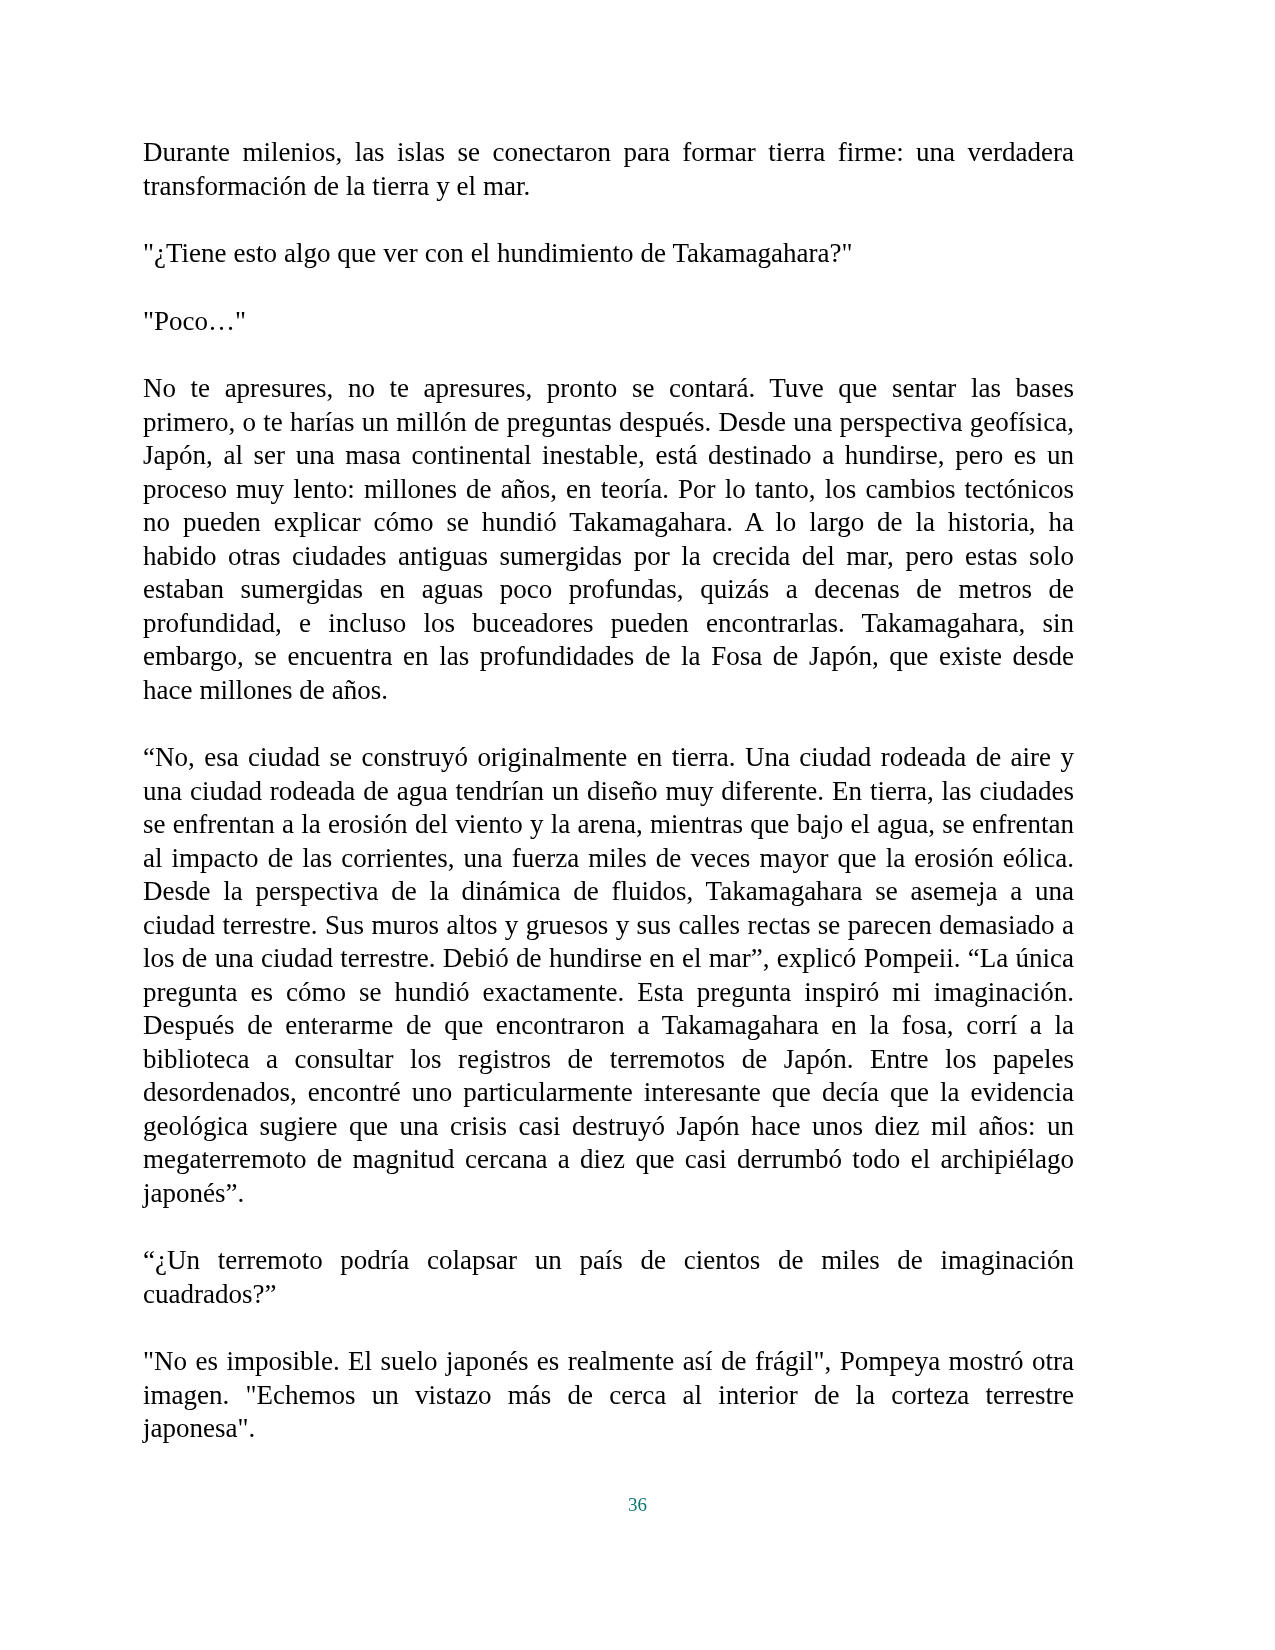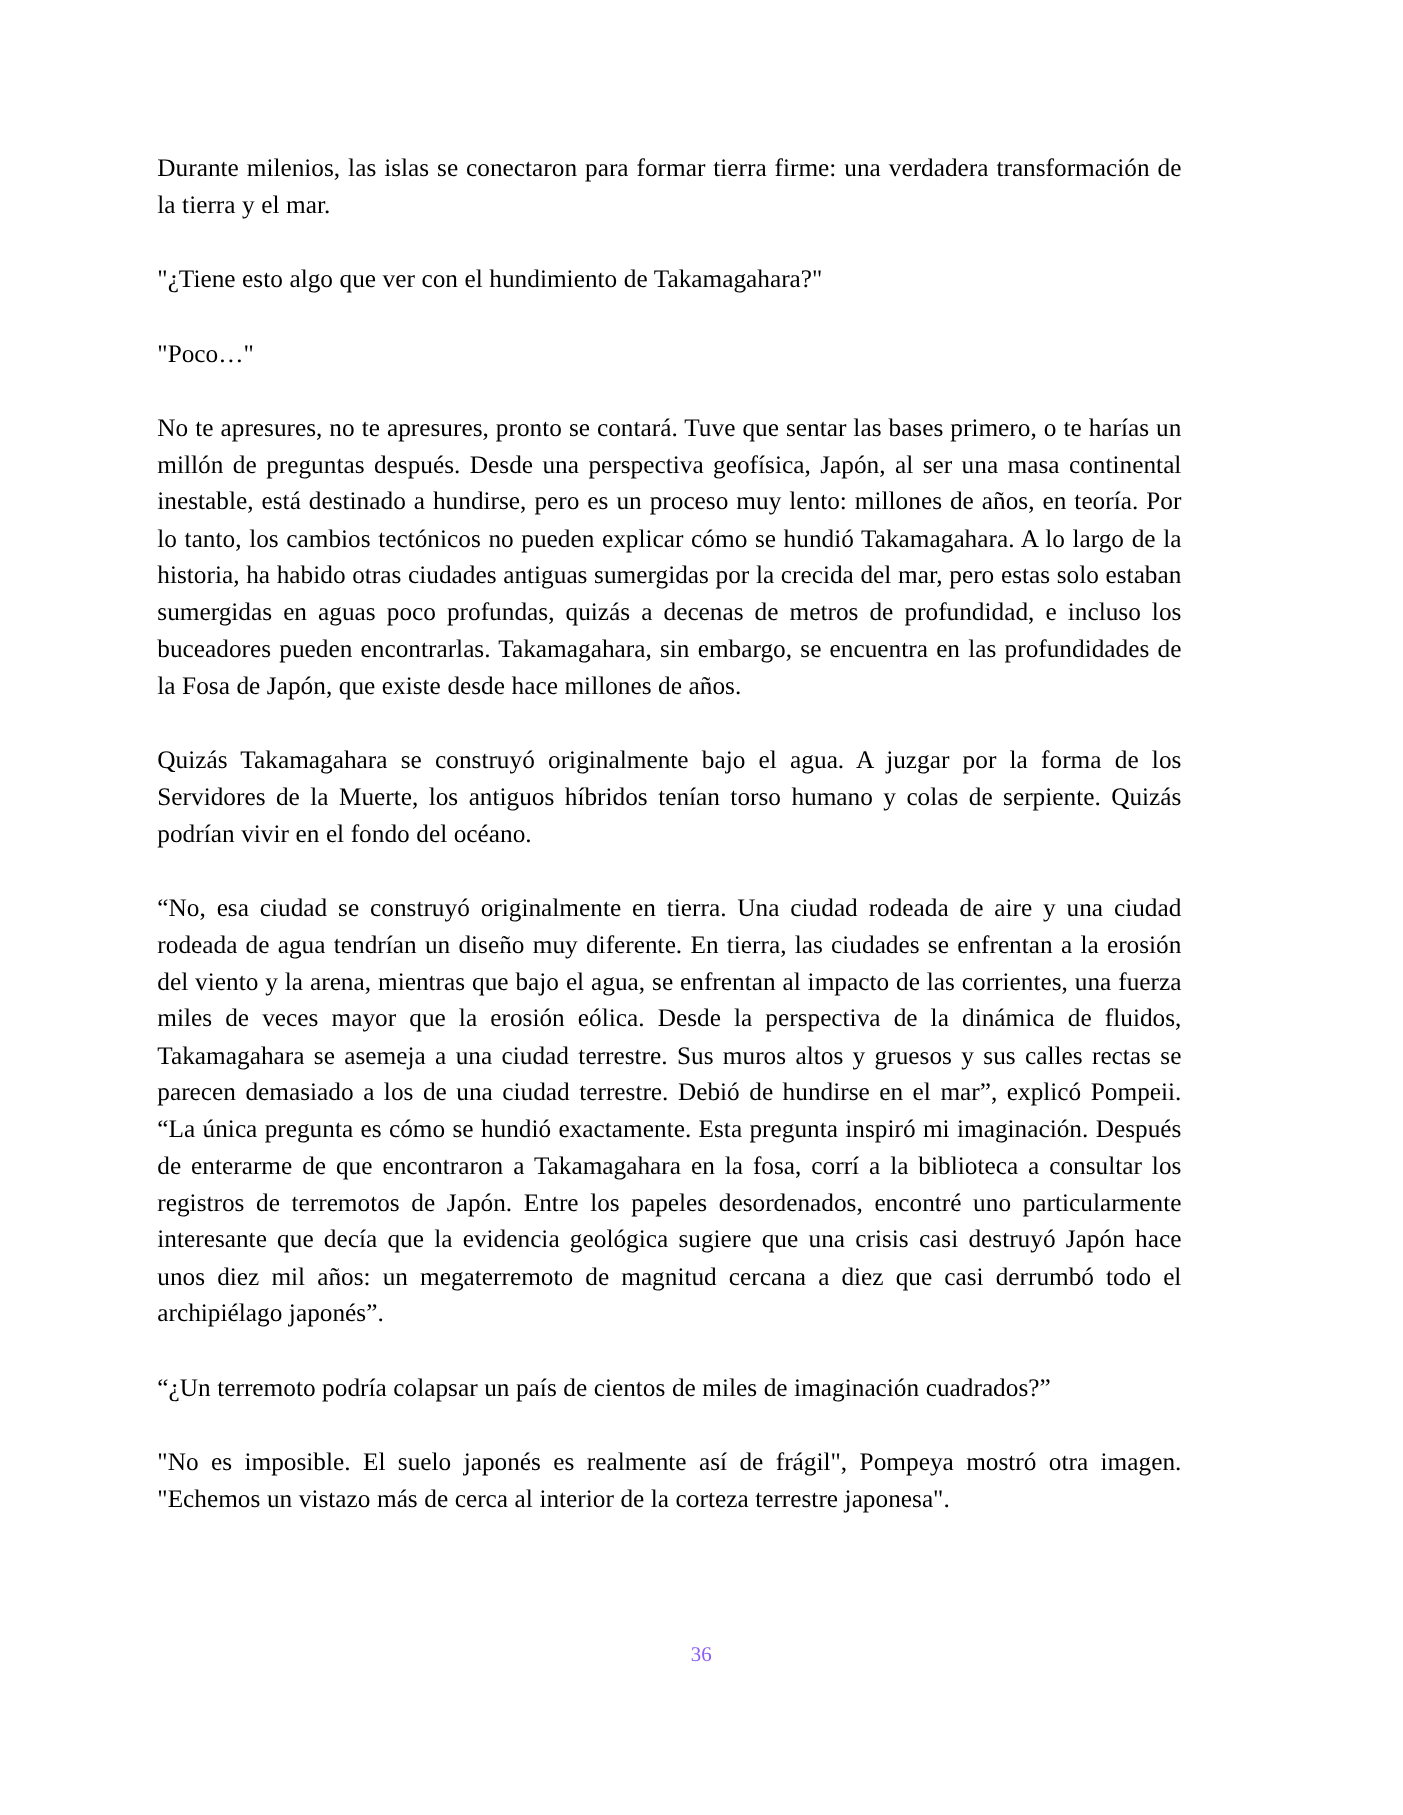--- a/index.html
+++ b/index.html
@@ -19,21 +19,21 @@
     overflow: hidden;
   }
   .content {
     position: absolute;
     left: 143px;
     top: 136px;
     width: 931px;
   }
   p.para {
     margin: 0 0 34px 0;
-    font-size: 23px;
+    font-size: 27px;
     line-height: 33.5px;
     text-align: justify;
     text-justify: inter-word;
     -webkit-hyphens: none;
     hyphens: none;
     word-spacing: 0.2px;
   }
   p.para.last {
     margin-bottom: 0;
   }
@@ -42,40 +42,39 @@
 
   .page-number {
     position: absolute;
     left: 0;
     right: 0;
     top: 1494px;
     text-align: center;
     font-size: 19px;
     line-height: 22px;
     font-family: "Liberation Serif", "DejaVu Serif", serif;
-    color: #8b5cf6;
+    color: #0f766e;
   }
 </style>
 </head>
 <body>
 
 <div class="page">
 
   <div class="content">
 
     <p class="para">Durante milenios, las islas se conectaron para formar tierra firme: una verdadera transformación de la tierra y el mar.</p>
 
     <p class="para">"¿Tiene esto algo que ver con el hundimiento de Takamagahara?"</p>
 
     <p class="para">"Poco…"</p>
 
 
     <p class="para">No te apresures, no te apresures, pronto se contará. Tuve que sentar las bases primero, o te harías un millón de preguntas después. Desde una perspectiva geofísica, Japón, al ser una masa continental inestable, está destinado a hundirse, pero es un proceso muy lento: millones de años, en teoría. Por lo tanto, los cambios tectónicos no pueden explicar cómo se hundió Takamagahara. A lo largo de la historia, ha habido otras ciudades antiguas sumergidas por la crecida del mar, pero estas solo estaban sumergidas en aguas poco profundas, quizás a decenas de metros de profundidad, e incluso los buceadores pueden encontrarlas. Takamagahara, sin embargo, se encuentra en las profundidades de la Fosa de Japón, que existe desde hace millones de años.</p>
 
-    <p class="para">Quizás Takamagahara se construyó originalmente bajo el agua. A juzgar por la forma de los Servidores de la Muerte, los antiguos híbridos tenían torso humano y colas de serpiente. Quizás podrían vivir en el fondo del océano.</p>
 
     <p class="para">“No, esa ciudad se construyó originalmente en tierra. Una ciudad rodeada de aire y una ciudad rodeada de agua tendrían un diseño muy diferente. En tierra, las ciudades se enfrentan a la erosión del viento y la arena, mientras que bajo el agua, se enfrentan al impacto de las corrientes, una fuerza miles de veces mayor que la erosión eólica. Desde la perspectiva de la dinámica de fluidos, Takamagahara se asemeja a una ciudad terrestre. Sus muros altos y gruesos y sus calles rectas se parecen demasiado a los de una ciudad terrestre. Debió de hundirse en el mar”, explicó Pompeii. “La única pregunta es cómo se hundió exactamente. Esta pregunta inspiró mi imaginación. Después de enterarme de que encontraron a Takamagahara en la fosa, corrí a la biblioteca a consultar los registros de terremotos de Japón. Entre los papeles desordenados, encontré uno particularmente interesante que decía que la evidencia geológica sugiere que una crisis casi destruyó Japón hace unos diez mil años: un megaterremoto de magnitud cercana a diez que casi derrumbó todo el archipiélago japonés”.</p>
 
     <p class="para">“¿Un terremoto podría colapsar un país de cientos de miles de imaginación cuadrados?”</p>
 
     <p class="para last">"No es imposible. El suelo japonés es realmente así de frágil", Pompeya mostró otra imagen. "Echemos un vistazo más de cerca al interior de la corteza terrestre japonesa".</p>
 
   </div>
 
   <div class="page-number">36</div>

